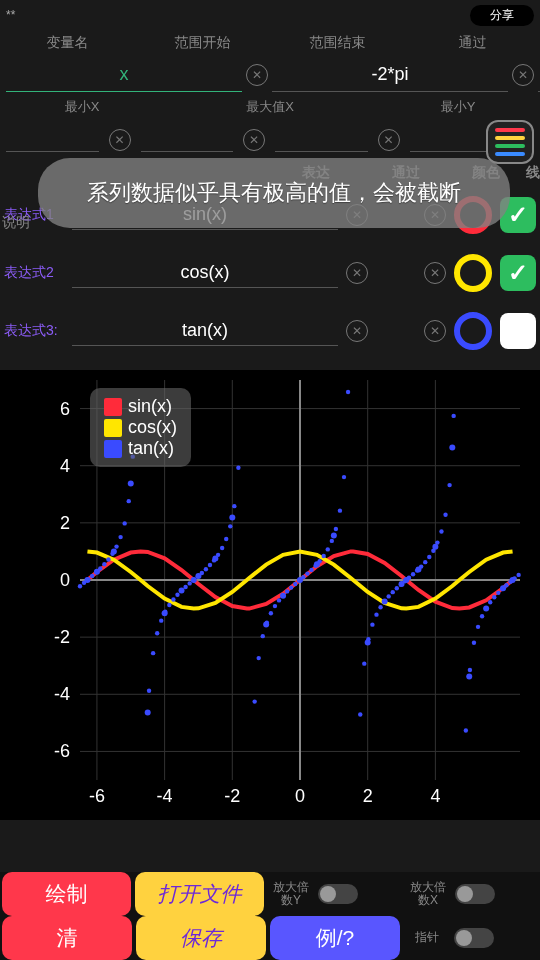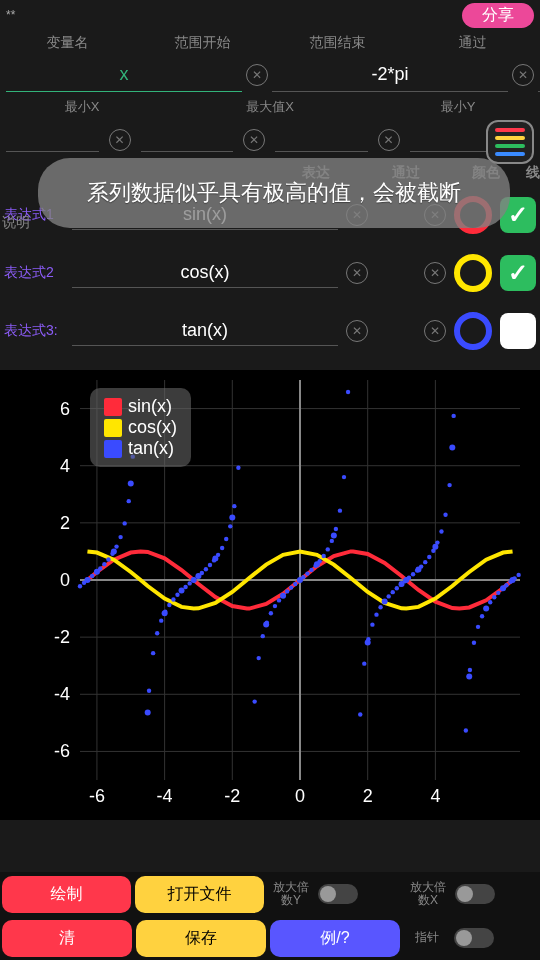--- a/index.html
+++ b/index.html
@@ -13,25 +13,25 @@
   }
   .topbar {
     display: flex;
     justify-content: space-between;
     align-items: center;
     height: 30px;
     padding: 0 6px;
   }
   .topbar-left { color: #aaa; font-size: 12px; }
   .share-btn {
-    background: #ec4899;
+    background: #000000;
     color: #fff;
     border-radius: 16px;
     padding: 2px 20px;
-    font-size: 16px;
+    font-size: 12px;
   }
   .headers {
     display: flex;
     padding: 4px 0;
     color: #888;
     font-size: 14px;
   }
   .headers div { flex: 1; text-align: center; }
   .headers div:last-child { flex: 1; }
   .var-row {
@@ -166,26 +166,26 @@
   .bb-row {
     display: flex;
     align-items: center;
     height: 44px;
   }
   .bb-btn {
     flex: 1;
     margin: 2px;
     border-radius: 10px;
     text-align: center;
-    font-size: 16px;
+    font-size: 21px;
     padding: 8px 0;
     font-weight: 500;
   }
   .bb-red { background: #ff374b; color: #fff; }
-  .bb-yellow { background: #ffd23f; color: #000000; }
+  .bb-yellow { background: #ffd23f; color: #6d28d9; font-style: italic; }
   .bb-purple { background: #5956ff; color: #fff; }
   .bb-slider {
     flex: 1;
     display: flex;
     align-items: center;
     gap: 6px;
     color: #888;
     font-size: 12px;
     padding: 0 4px;
   }

